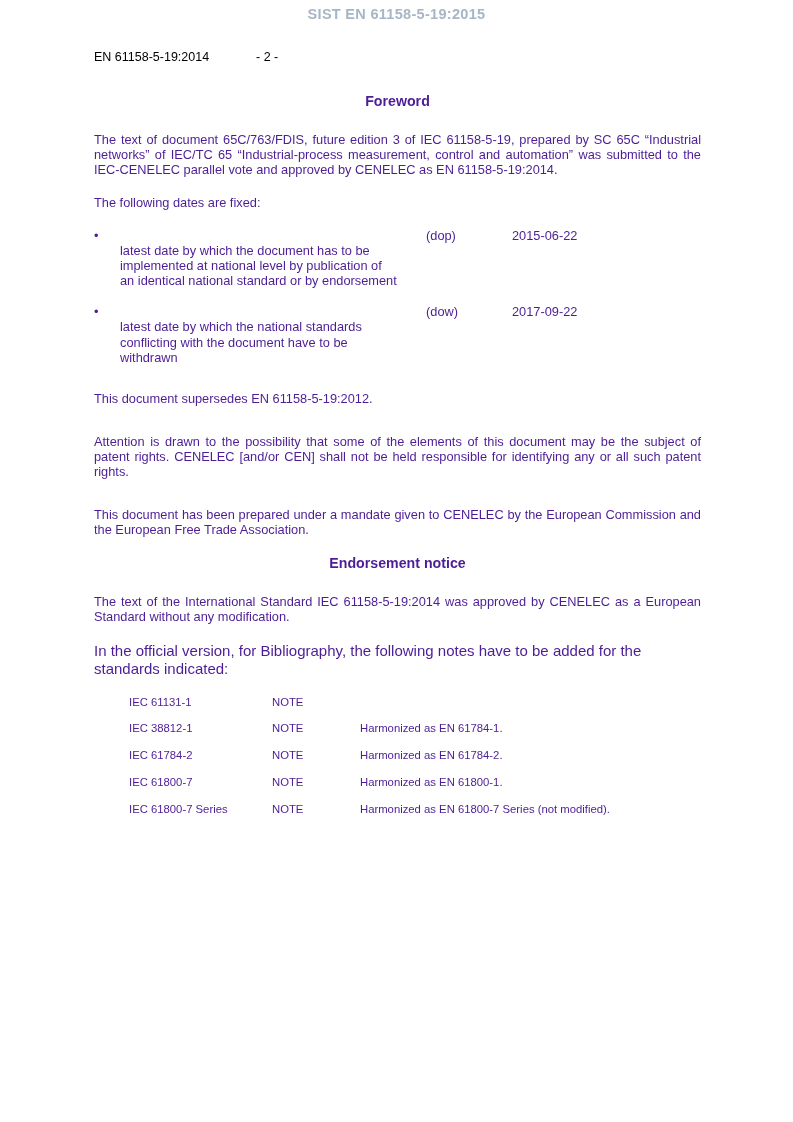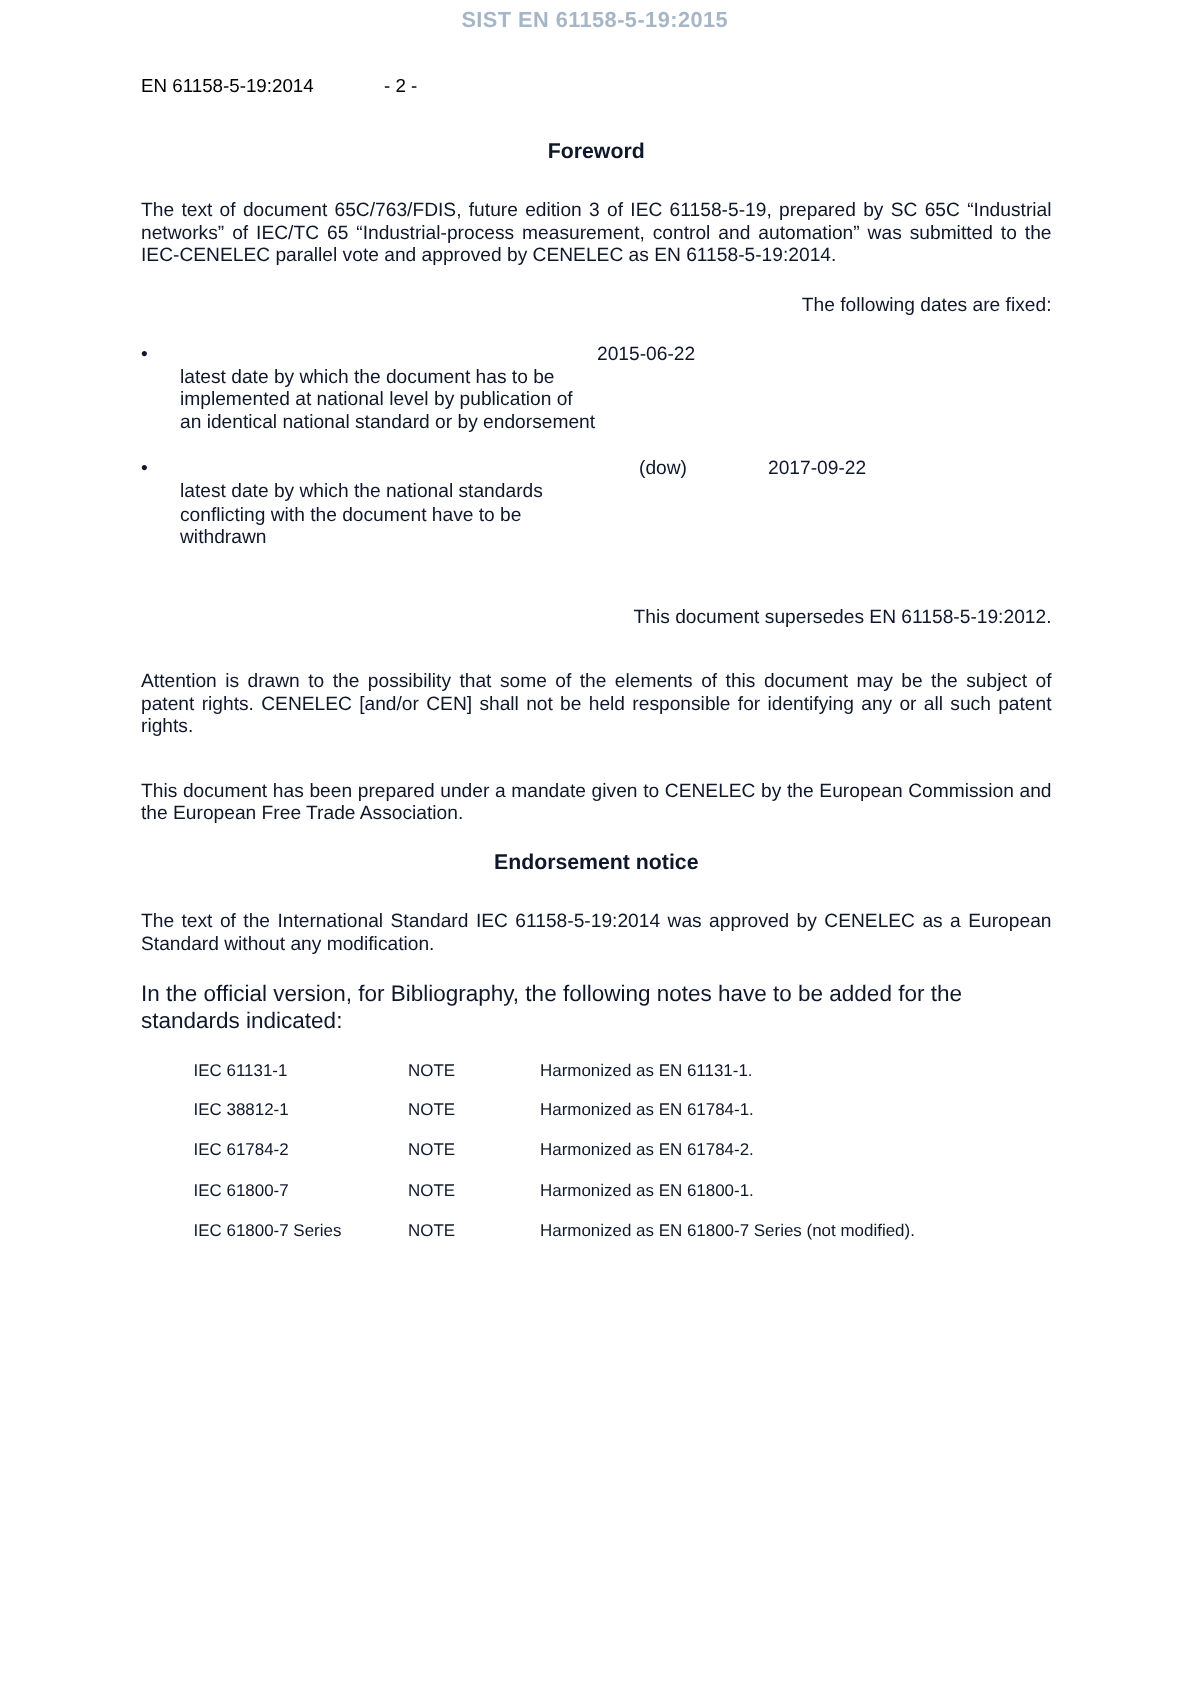--- a/index.html
+++ b/index.html
@@ -40,35 +40,34 @@
     left: 162px;
     top: 0;
   }
   .content {
     position: absolute;
     top: 93px;
     left: 94px;
     width: 607px;
     font-size: 12.8px;
     line-height: 1.18;
-    color: #0f172a;
+    color: #4c1d95;
   }
   h1.section-title {
     font-size: 14.2px;
     font-weight: bold;
     text-align: center;
     margin: 0 0 22px 0;
   }
   p.body-para {
     margin: 0 0 18px 0;
     text-align: justify;
   }
   p.plain-para {
-    margin: 12px 0 18px 0;
-    text-align: right;
+    margin: 0 0 18px 0;
   }
   .dates-intro { margin: 22px 0 24px 0; }
   .date-item {
     display: flex;
     margin: 0 0 16px 0;
   }
   .bullet {
     width: 26px;
     flex: 0 0 26px;
     font-size: 12.8px;
@@ -123,20 +122,21 @@
 
     <h1 class="section-title">Foreword</h1>
 
     <p class="body-para">The text of document 65C/763/FDIS, future edition 3 of IEC 61158-5-19, prepared by SC 65C “Industrial networks” of IEC/TC 65 “Industrial-process measurement, control and automation” was submitted to the IEC-CENELEC parallel vote and approved by CENELEC as EN 61158-5-19:2014.</p>
 
     <p class="plain-para dates-intro">The following dates are fixed:</p>
 
     <div class="date-item">
       <span class="bullet">•</span>
       <span class="date-text">latest date by which the document has to be implemented at national level by publication of an identical national standard or by endorsement</span>
+      <span class="date-abbr">(dop)</span>
       <span class="date-value">2015-06-22</span>
     </div>
 
     <div class="date-item">
       <span class="bullet">•</span>
       <span class="date-text">latest date by which the national standards conflicting with the document have to be withdrawn</span>
       <span class="date-abbr">(dow)</span>
       <span class="date-value">2017-09-22</span>
     </div>
 
@@ -155,21 +155,20 @@
     <h1 class="section-title endorsement-title">Endorsement notice</h1>
 
     <p class="body-para">The text of the International Standard IEC 61158-5-19:2014 was approved by CENELEC as a European Standard without any modification.</p>
 
     <p class="notes-intro">In the official version, for Bibliography, the following notes have to be added for the standards indicated:</p>
 
     <div class="notes-table">
       <div class="note-row">
         <span class="note-standard">IEC 61131-1</span>
         <span class="note-label">NOTE</span>
-        <span class="note-text">Harmonized as EN 61131-1.</span>
       </div>
       <div class="note-row">
         <span class="note-standard">IEC 38812-1</span>
         <span class="note-label">NOTE</span>
         <span class="note-text">Harmonized as EN 61784-1.</span>
       </div>
       <div class="note-row">
         <span class="note-standard">IEC 61784-2</span>
         <span class="note-label">NOTE</span>
         <span class="note-text">Harmonized as EN 61784-2.</span>

